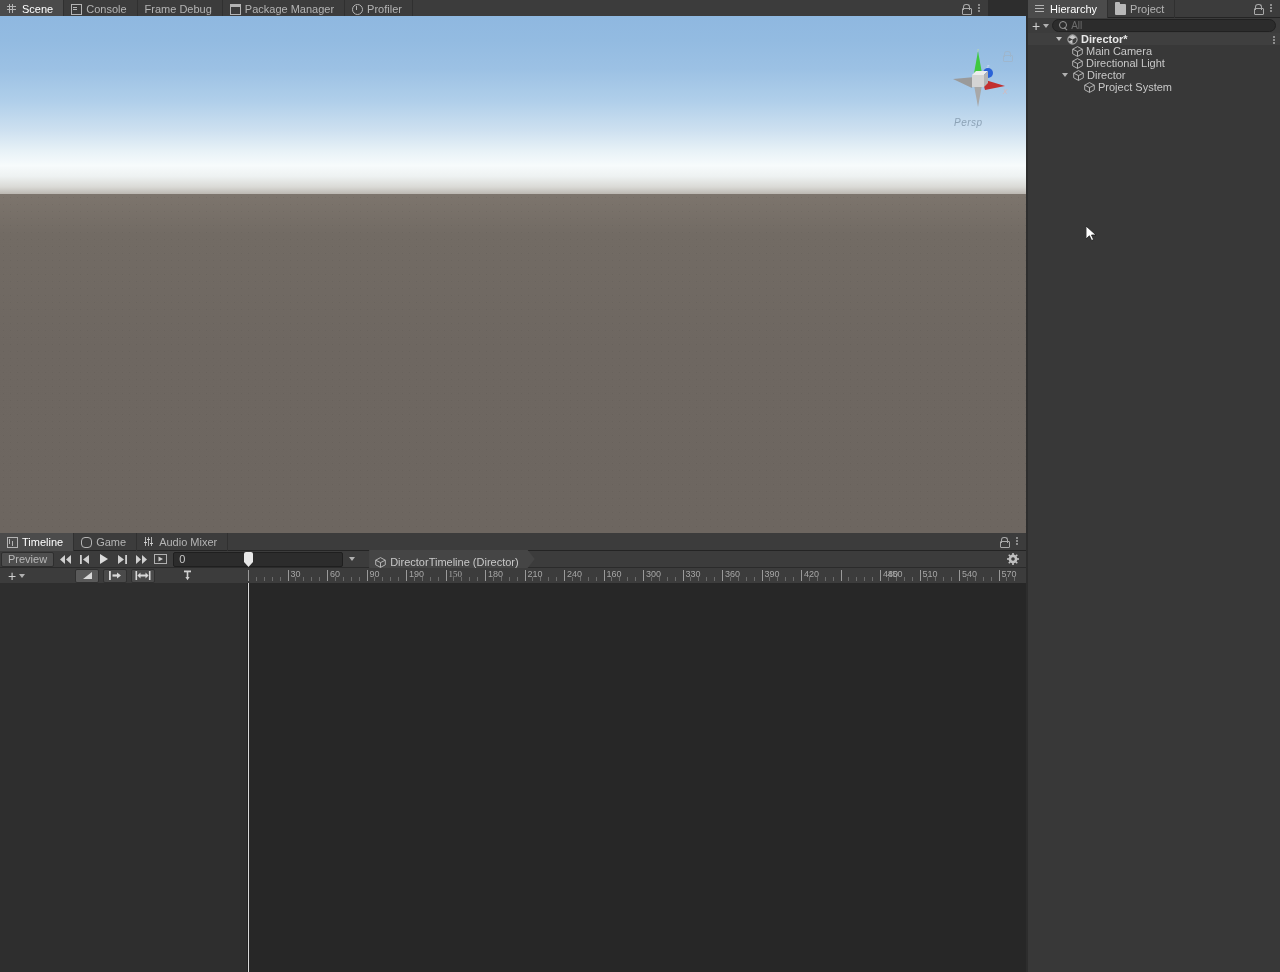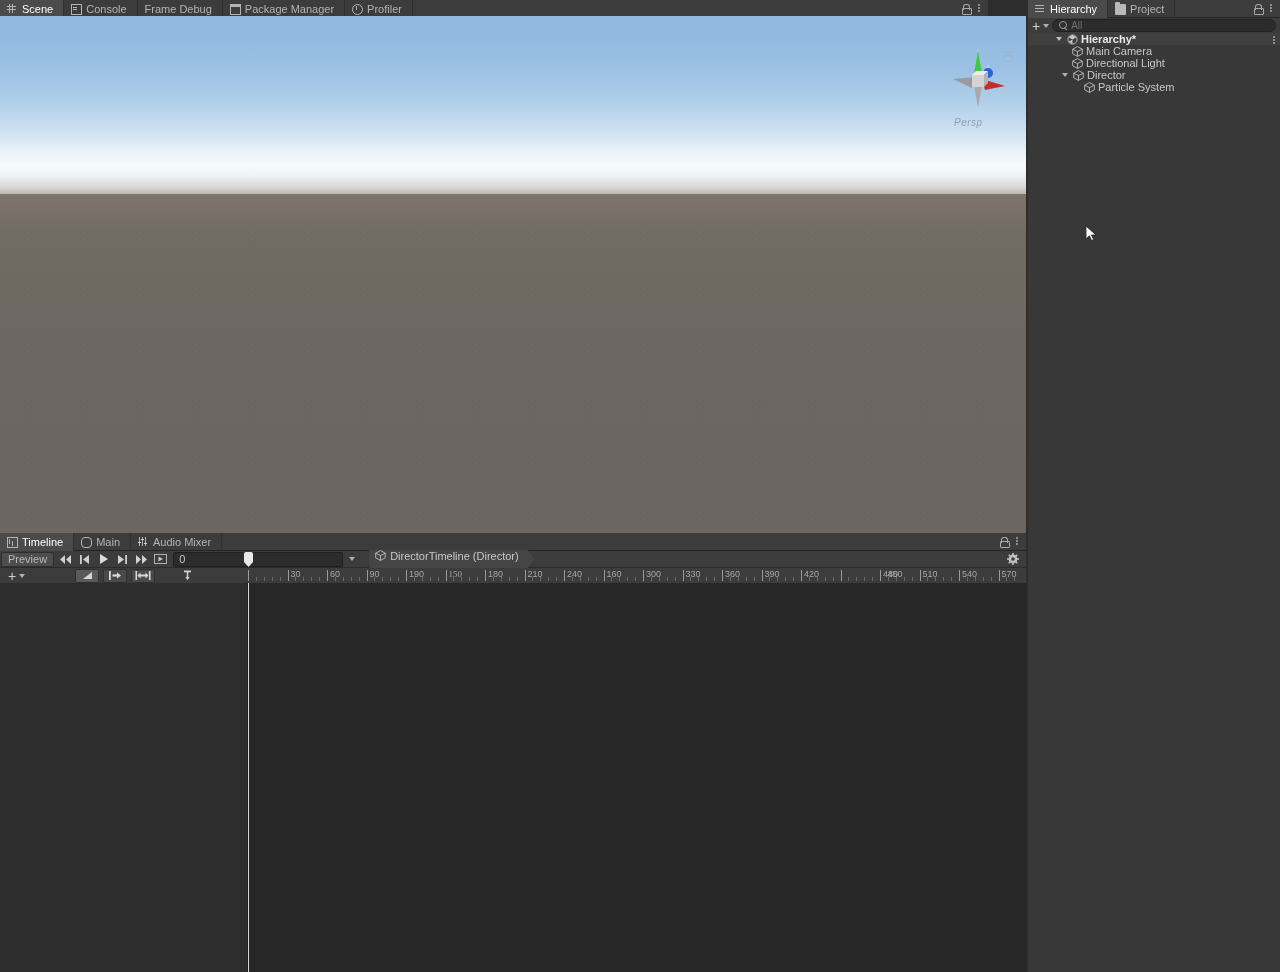--- a/index.html
+++ b/index.html
@@ -161,21 +161,21 @@
   .tp-btn{
     width:19px;height:15px;display:flex;align-items:center;justify-content:center;
     color:#cfcfcf;font-size:9px;
   }
   .frame-field{
     height:15px;width:170px;background:#2c2c2c;border:1px solid #1f1f1f;border-radius:2px;
     display:flex;align-items:center;padding:0 5px;color:#c8c8c8;font-size:11px;margin-left:3px;
   }
   .frame-dd{width:18px;height:15px;display:flex;align-items:center;justify-content:center;}
   .tl-breadcrumb{
-    display:flex;align-items:flex-start;gap:4px;height:18px;padding:0 8px 0 6px;
+    display:flex;align-items:flex-end;gap:4px;height:18px;padding:0 8px 0 6px;
     background:#454545; color:#c8c8c8; font-size:11px; margin-left:8px;
     clip-path: polygon(0 0, calc(100% - 7px) 0, 100% 50%, calc(100% - 7px) 100%, 0 100%);
     padding-right:16px;
   }
   .tl-gearwrap{margin-left:auto;display:flex;align-items:center;padding-right:6px;}
 
   .tl-toolrow{height:16px;background:#3c3c3c;display:flex;align-items:center;
      border-bottom:1px solid #2a2a2a;position:relative;}
   .tl-add{display:flex;align-items:center;gap:3px;padding:0 8px;height:16px;color:#d0d0d0;font-size:13px;}
   .tl-modes{display:flex;align-items:center;gap:4px;margin-left:42px;}
@@ -356,21 +356,21 @@
 
   <div class="tl-panel">
 
     <div class="tl-tabbar">
       <div class="tab active">
         <span class="ico ic-tl ti"></span>
         <span>Timeline</span>
       </div>
       <div class="tab">
         <span class="ico ic-game ti"></span>
-        <span>Main</span>
+        <span>Game</span>
       </div>
       <div class="tab">
         <span class="ico ic-mix ti">
             <i></i>
             <i></i>
             <i></i>
             <b></b>
             <b></b>
             <b></b>
           </span>
@@ -645,21 +645,21 @@
     <div class="hier-tree">
       <div class="row scene-row" style="padding-left:26px;">
         <span class="fold">
             <span class="tri-down" style="border-top-color:#c0c0c0;border-left-width:3px;border-right-width:3px;border-top-width:4px;"></span>
           </span>
         <svg width="11" height="11" viewBox="0 0 11 11">
           <circle cx="5.5" cy="5.5" r="4.6" fill="none" stroke="#c8c8c8" stroke-width="0.9"></circle>
           <path d="M5.5 1 L9.5 3.3 L5.5 5.5 L1.5 3.3 Z" fill="#c8c8c8"></path>
           <path d="M1.5 7.7 L5.5 5.5 L5.5 10 Z" fill="#c8c8c8"></path>
         </svg>
-        <span>Hierarchy*</span>
+        <span>Director*</span>
         <span class="ico ic-kebab row-dots" style="height:9px;"></span>
       </div>
 
       <div class="row" style="padding-left:44px;">
         <svg width="11" height="11" viewBox="0 0 11 11">
           <polygon points="5.5,0.6 10.3,3.2 10.3,7.8 5.5,10.4 0.7,7.8 0.7,3.2" fill="none" stroke="#bdbdbd" stroke-width="0.9"></polygon>
           <path d="M0.7 3.2 L5.5 5.6 L10.3 3.2 M5.5 5.6 L5.5 10.4" fill="none" stroke="#bdbdbd" stroke-width="0.9"></path>
         </svg>
         <span>Main Camera</span>
       </div>
@@ -681,21 +681,21 @@
           <path d="M0.7 3.2 L5.5 5.6 L10.3 3.2 M5.5 5.6 L5.5 10.4" fill="none" stroke="#bdbdbd" stroke-width="0.9"></path>
         </svg>
         <span>Director</span>
       </div>
 
       <div class="row" style="padding-left:56px;">
         <svg width="11" height="11" viewBox="0 0 11 11">
           <polygon points="5.5,0.6 10.3,3.2 10.3,7.8 5.5,10.4 0.7,7.8 0.7,3.2" fill="none" stroke="#bdbdbd" stroke-width="0.9"></polygon>
           <path d="M0.7 3.2 L5.5 5.6 L10.3 3.2 M5.5 5.6 L5.5 10.4" fill="none" stroke="#bdbdbd" stroke-width="0.9"></path>
         </svg>
-        <span>Particle System</span>
+        <span>Project System</span>
       </div>
     </div>
   </div>
 
   <div class="cursor" style="left: 1086px; top: 226px;">
     <svg width="12" height="18" viewBox="0 0 12 18">
       <polygon points="0,0 0,13 3.4,9.8 5.6,14.6 7.6,13.6 5.5,9 10,9" fill="#ffffff" stroke="#1a1a1a" stroke-width="0.8"></polygon>
     </svg>
   </div>
 

